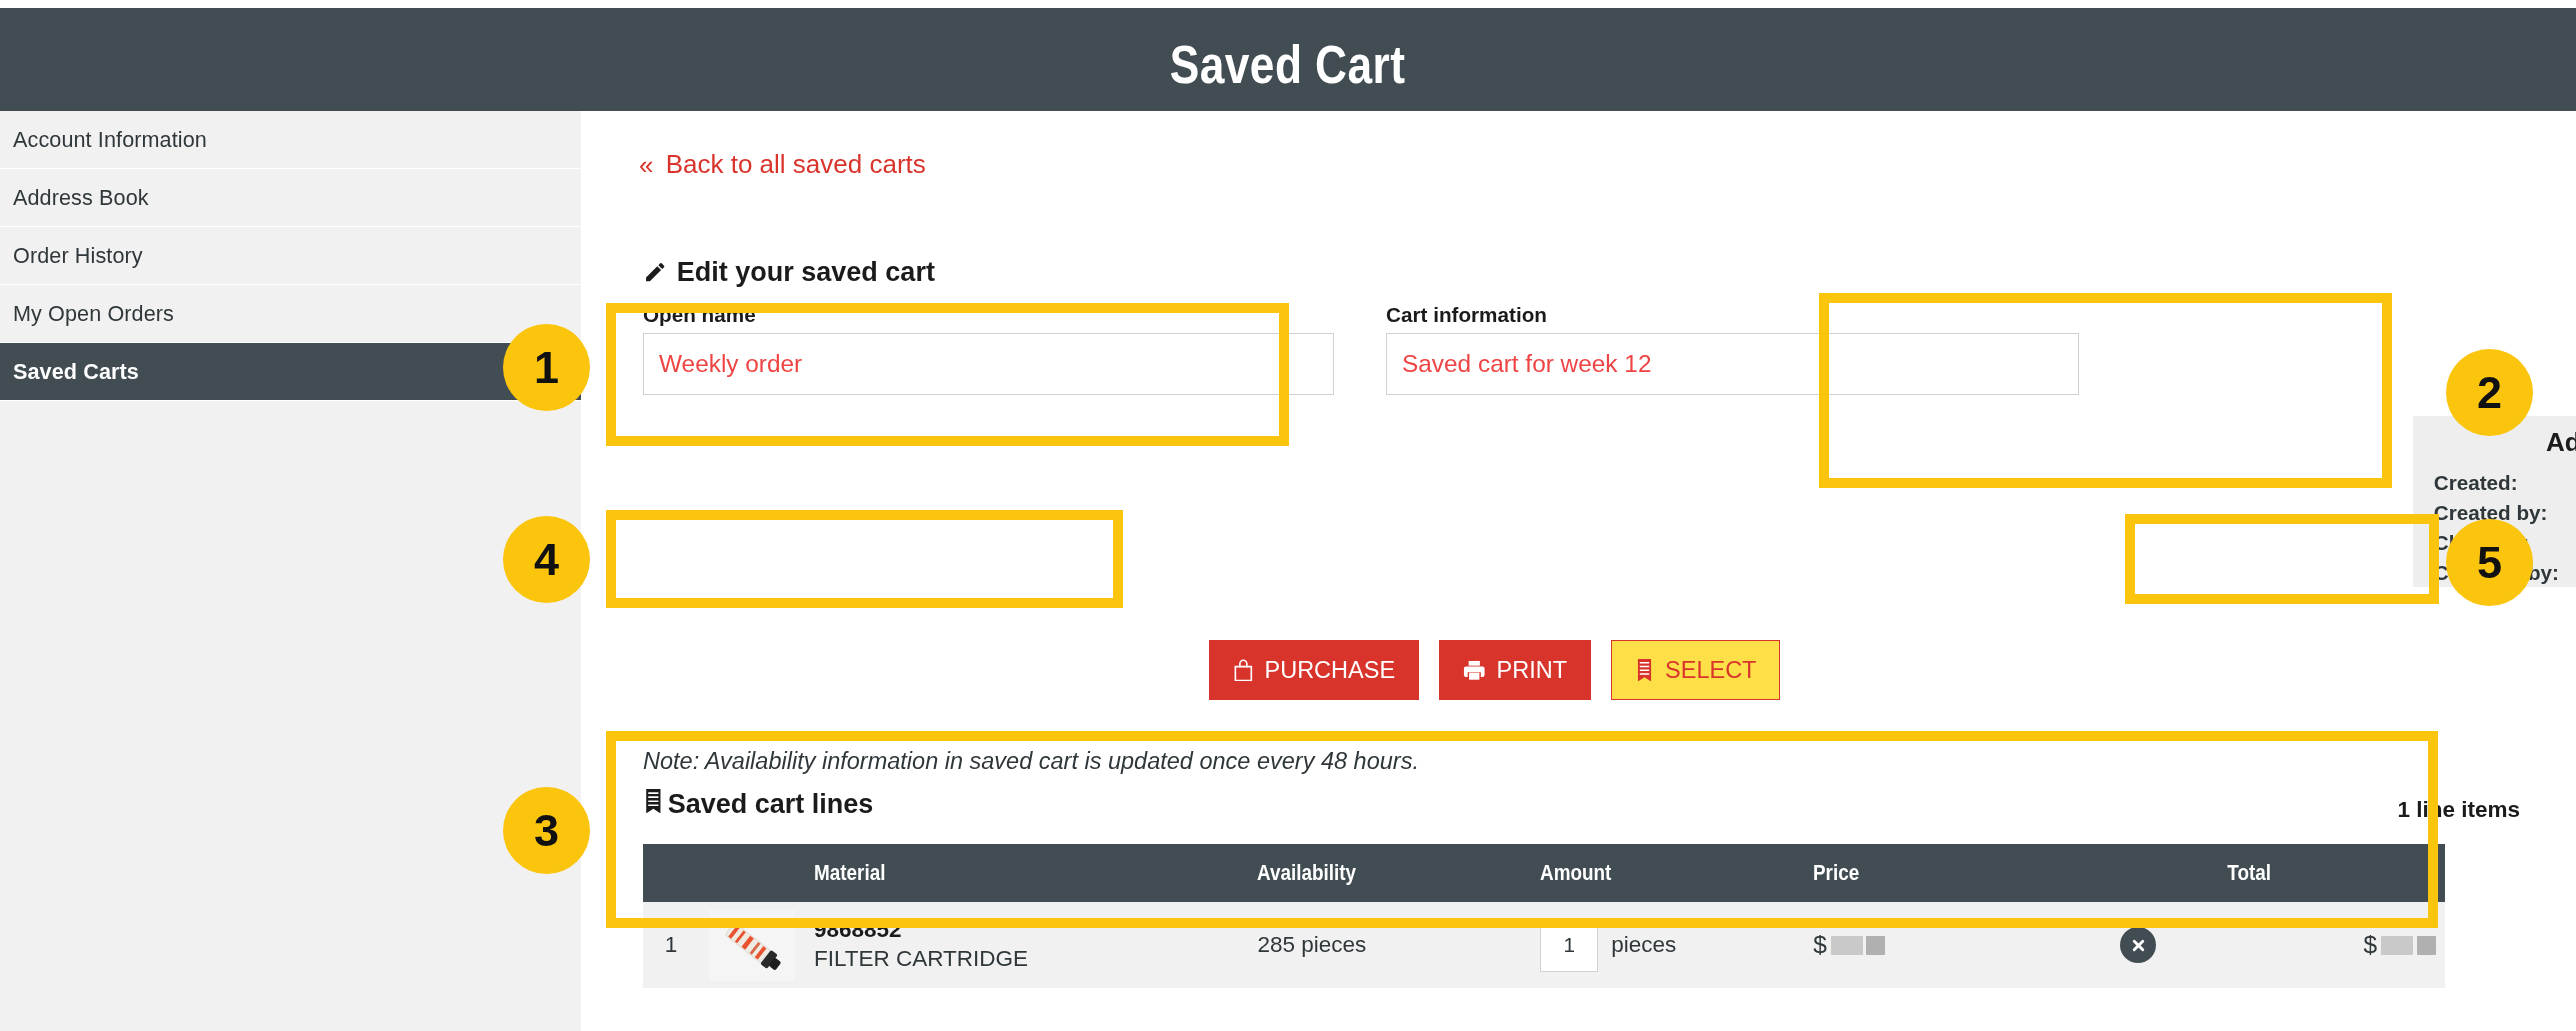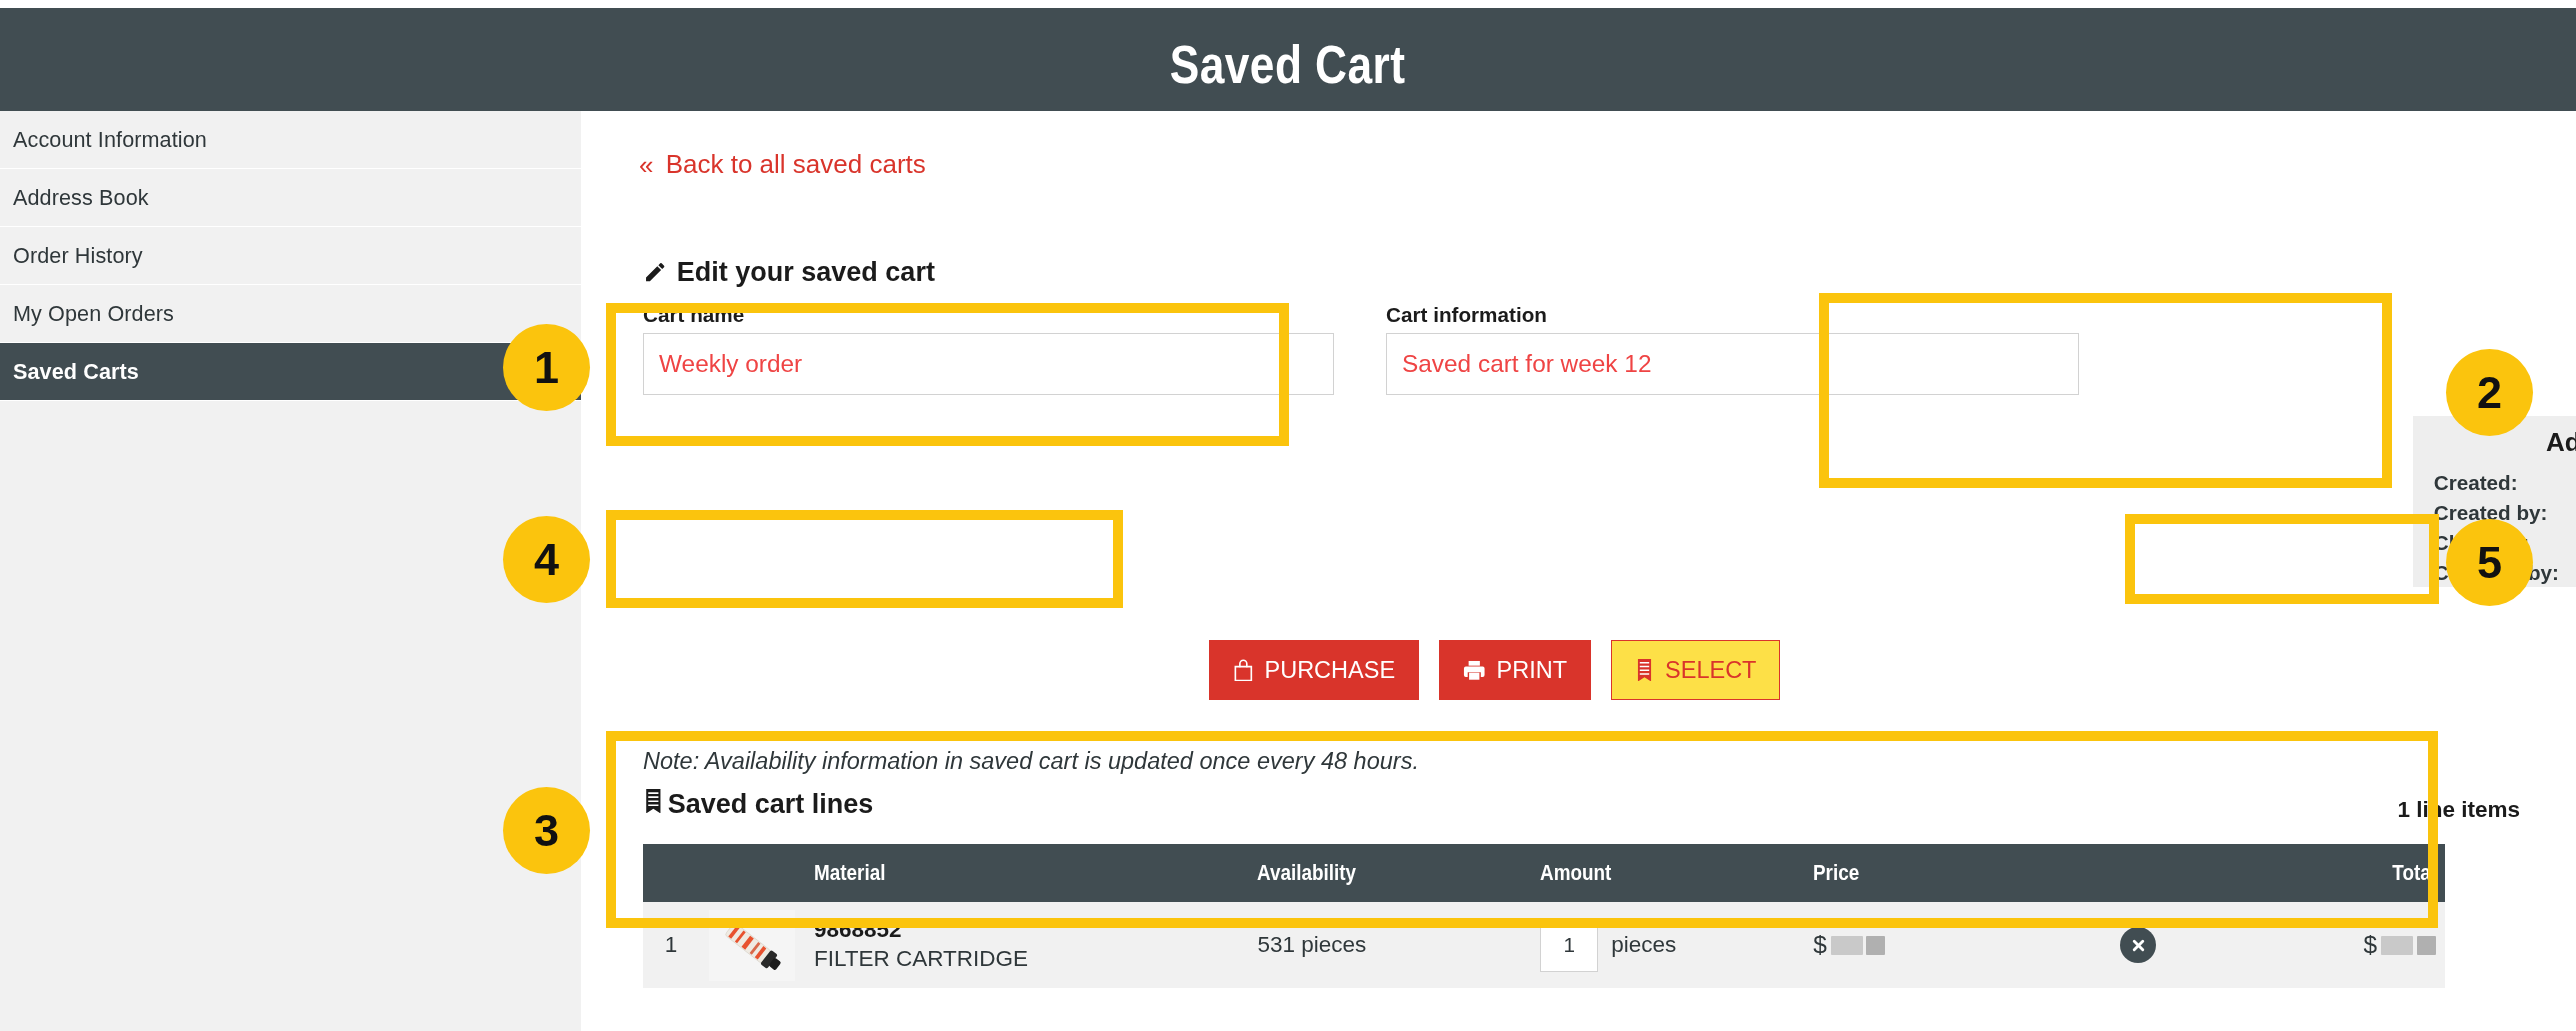--- a/index.html
+++ b/index.html
@@ -115,21 +115,21 @@
   .cart-table {
     position: absolute; left: 62px; top: 733px; width: 1802px;
     border-collapse: collapse; table-layout: fixed;
   }
   .cart-table thead th {
     background: #414d52; color: #ffffff; font-size: 22.5px; font-weight: bold;
     height: 58px; text-align: left; padding: 0 9.4px;
     transform-origin: left center;
   }
   .cart-table thead th span { display: inline-block; transform: scaleX(0.84); transform-origin: left center; }
-  .cart-table thead th.ralign { text-align: right; }
+  .cart-table thead th.ralign { }
   .cart-table thead th.ralign span { transform-origin: right center; }
   .cart-table tbody td {
     background: #f1f1f1; height: 86px; font-size: 22.5px; color: #2f373a;
     padding: 0 9.4px; vertical-align: middle;
   }
   .col-idx { width: 56px; text-align: center; }
   .col-thumb { width: 105px; }
   .col-mat { width: 442px; }
   .col-avail { width: 282px; }
   .col-amt { width: 272px; }
@@ -199,21 +199,21 @@
     <div class="edit-heading">
       <span class="pencil-icon">
         <svg width="24.4" height="24.4" viewBox="0 0 24 24">
             <path fill="#1b1b1b" d="M3 17.25V21h3.75L17.81 9.94l-3.75-3.75L3 17.25zM20.71 7.04a1 1 0 0 0 0-1.41l-2.34-2.34a1 1 0 0 0-1.41 0l-1.83 1.83 3.75 3.75 1.83-1.83z"></path>
           </svg>
       </span>
       <span>Edit your saved cart</span>
     </div>
 
     <div class="form-zone">
-      <div class="field-label">Cart name</div>
+      <div class="field-label">Open name</div>
       <input class="field-input" type="text" value="Weekly order" style="">
     </div>
 
     <div class="form-zone2">
       <div class="field-label">Cart information</div>
       <input class="field-input" type="text" value="Saved cart for week 12" style="">
     </div>
 
     <div class="addl-panel">
       <div class="addl-title">Additional information</div>
@@ -313,21 +313,21 @@
                   <rect x="65" y="29" width="9" height="19" rx="2" fill="#2a2a2a"></rect>
                   <rect x="73" y="33" width="9" height="11" rx="2" fill="#1d1d1d"></rect>
                 </g>
               </svg>
             </span>
           </td>
           <td class="col-mat">
             <div class="mat-code">9868852</div>
             <div class="mat-name">FILTER CARTRIDGE</div>
           </td>
-          <td class="col-avail">531 pieces</td>
+          <td class="col-avail">285 pieces</td>
           <td class="col-amt">
             <div class="amt-wrap">
               <input class="amt-input" type="text" value="1" style="">
               <span>pieces</span>
             </div>
           </td>
           <td class="col-price">
             <div class="price-cell">
               <span class="money-sym">$</span>
               <span class="redact b1"></span>

